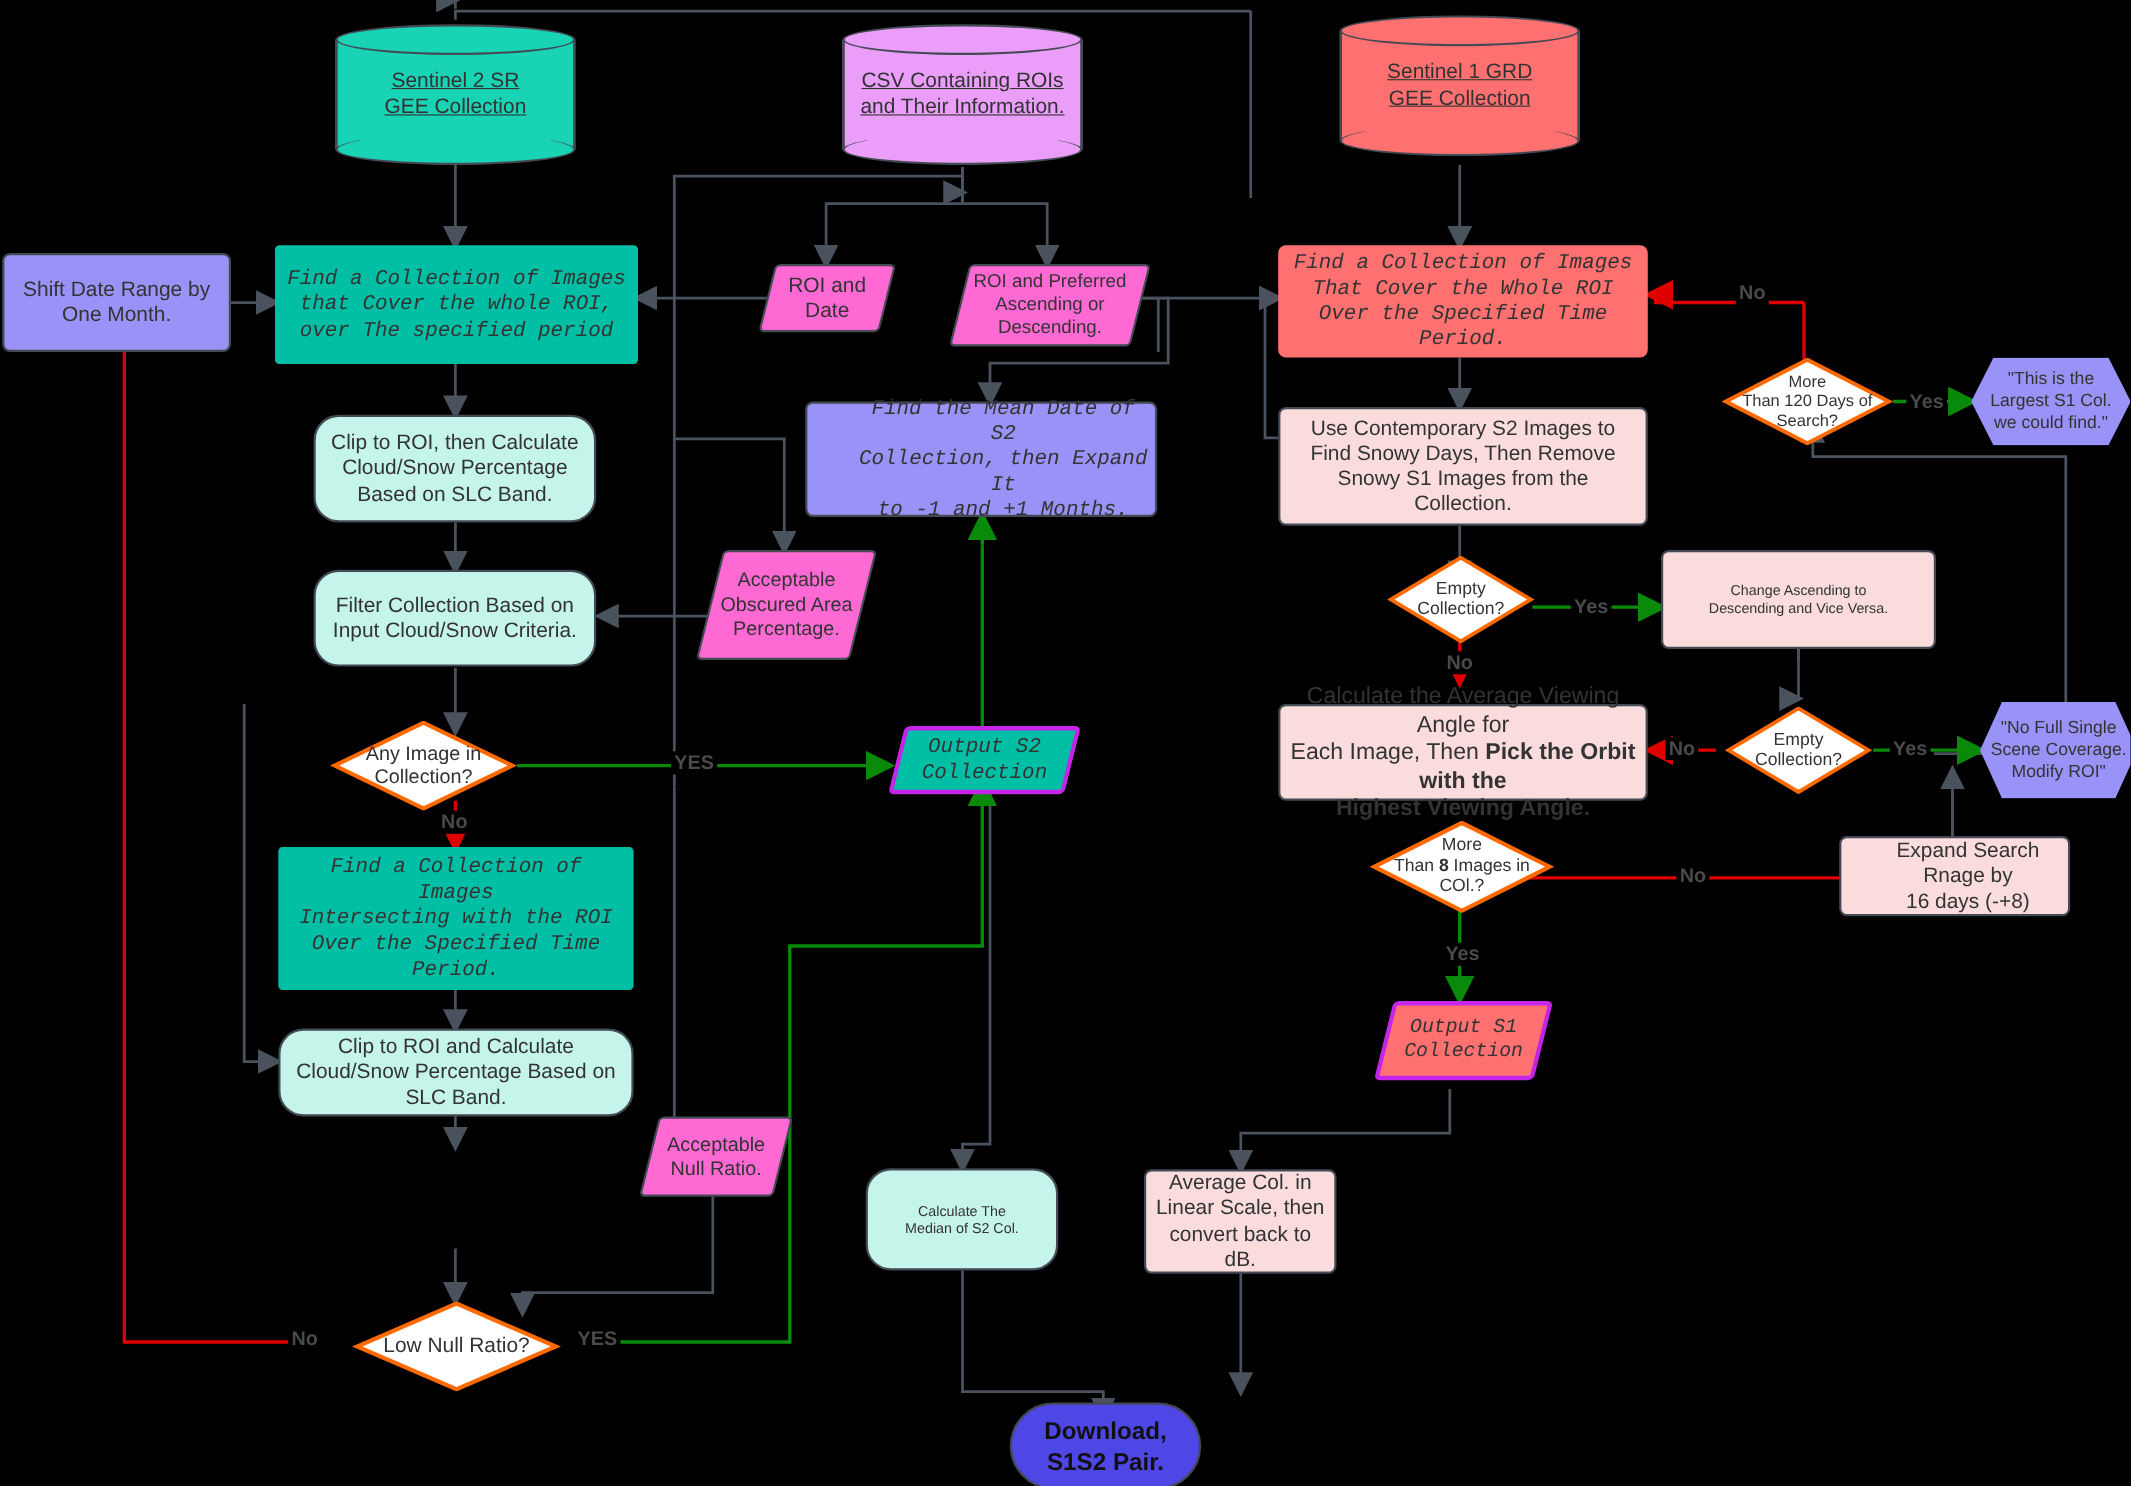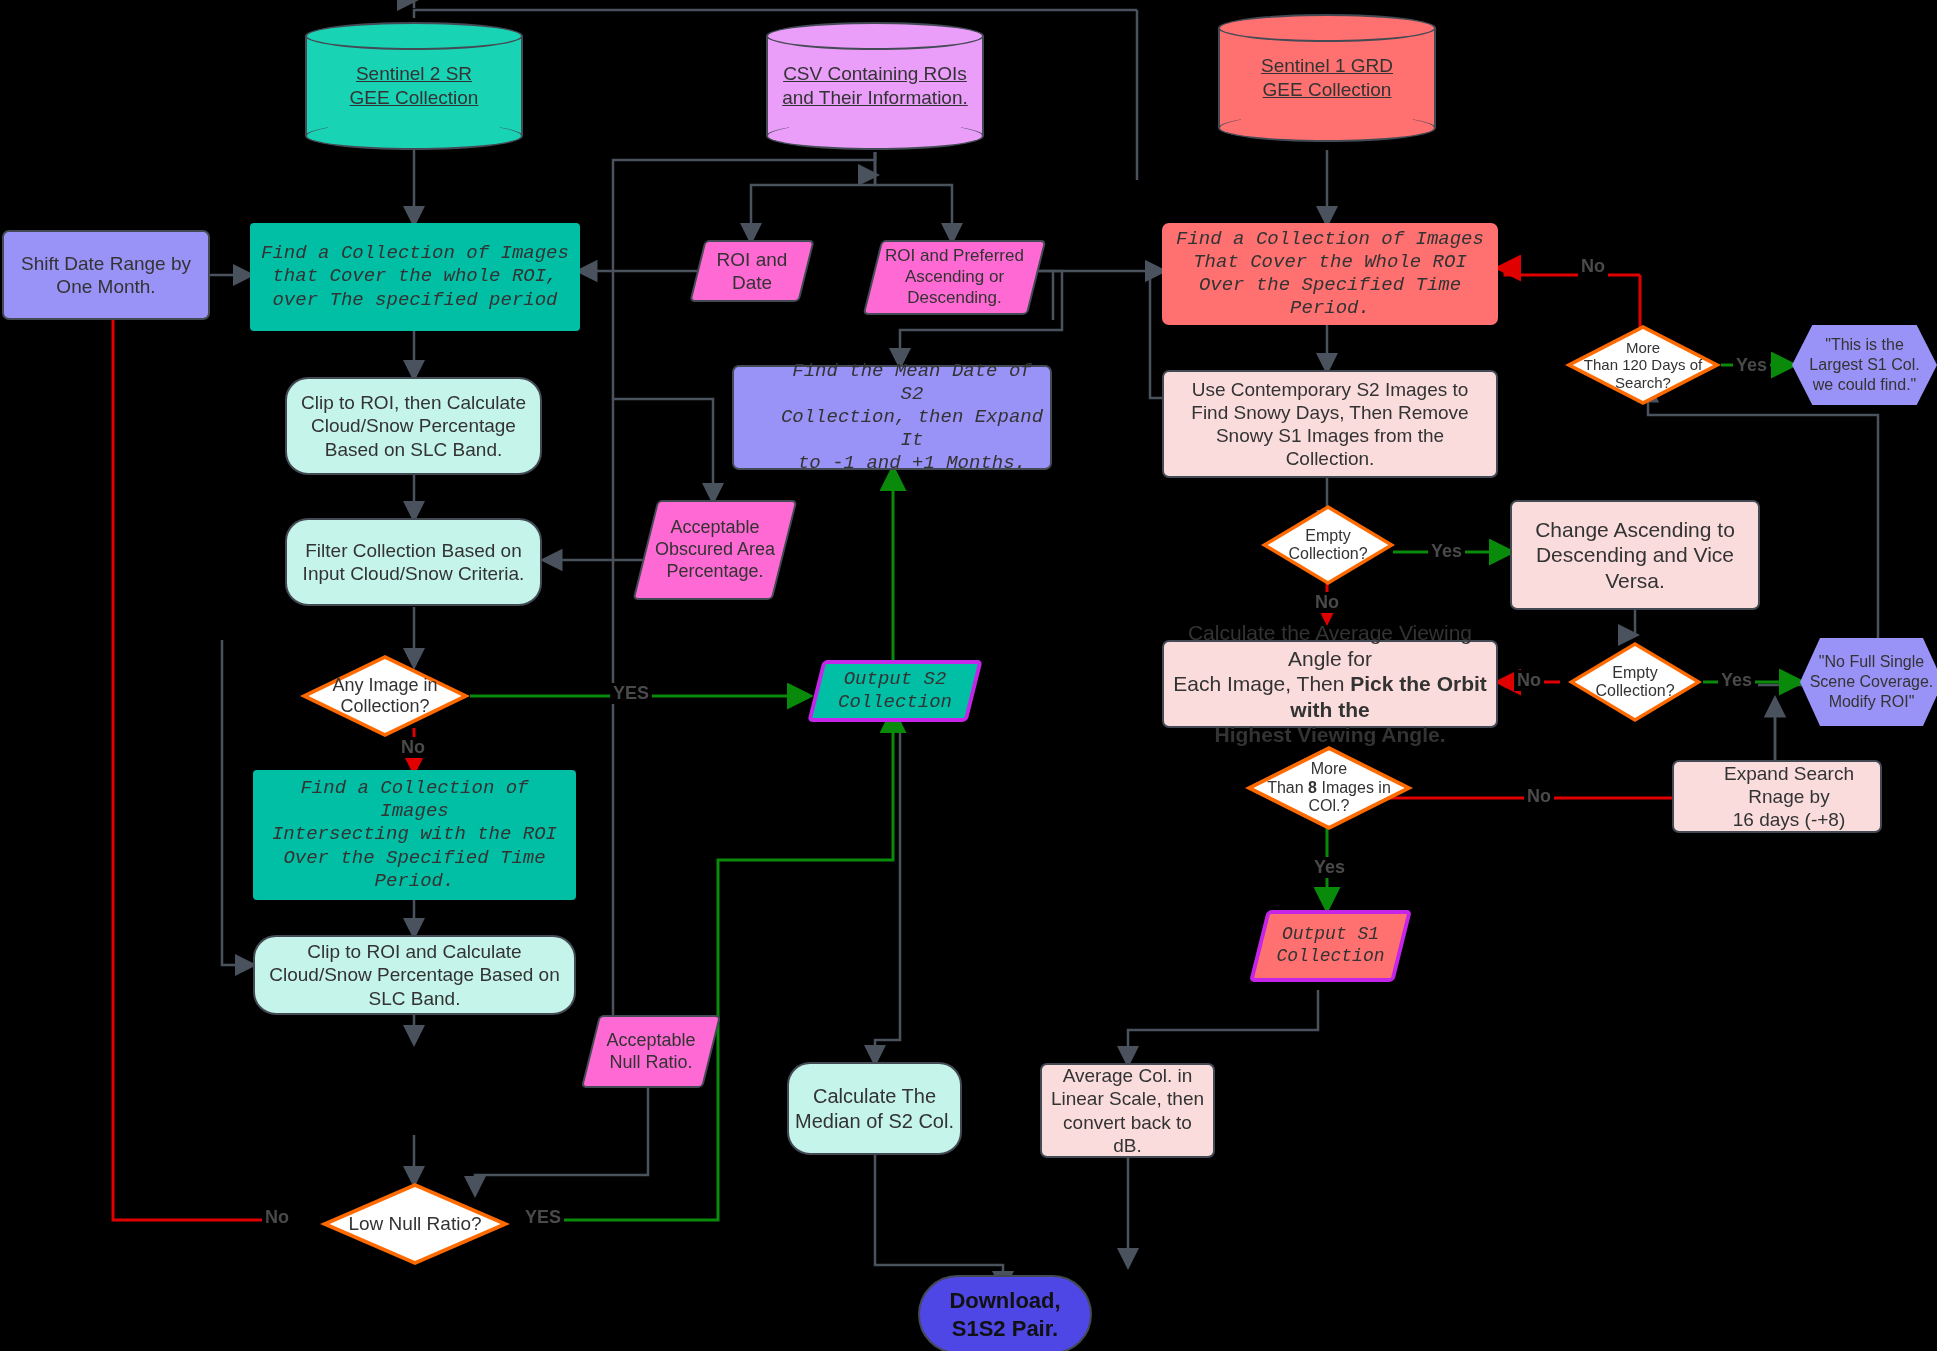--- a/index.html
+++ b/index.html
@@ -288,21 +288,21 @@
   </div>
 
   <div class="diamond" style="left:1261px;top:505px;width:134px;height:80px;">
     <div class="shapeb"></div>
     <div class="shape" style="transform:scale(0.90);"></div>
     <div class="lbl" style="font-size:16px;">
         <span class="txt">Empty<br>Collection?</span>
       </div>
   </div>
 
-  <div class="node rect pinkpale" style="left:1510px;top:500px;width:250px;height:110px;font-size:21px;justify-content:flex-end;">
+  <div class="node rect pinkpale" style="left:1510px;top:500px;width:250px;height:90px;font-size:13px;justify-content:flex-end;">
     <span class="txt">Change Ascending to<br>Descending and Vice Versa.</span>
   </div>
 
   <div class="diamond" style="left:300px;top:655px;width:170px;height:82px;">
     <div class="shapeb"></div>
     <div class="shape" style="transform:scale(0.90);"></div>
     <div class="lbl" style="font-size:18px;">
         <span class="txt">Any Image in<br>Collection?</span>
       </div>
   </div>
@@ -361,21 +361,21 @@
   </div>
 
 
   <div class="para p-pink" style="left:590px;top:1015px;width:122px;height:73px;font-size:18px;">
     <div class="skew"></div>
     <div class="lbl">
         <span class="txt">Acceptable<br>Null Ratio.</span>
       </div>
   </div>
 
-  <div class="node rect mint" style="left:787px;top:1062px;width:175px;height:93px;font-size:20px;">
+  <div class="node rect mint" style="left:787px;top:1062px;width:175px;height:93px;font-size:13px;">
     <span class="txt">Calculate The<br>Median of S2 Col.</span>
   </div>
 
   <div class="node rect pinkpale" style="left:1040px;top:1063px;width:175px;height:95px;font-size:19px;">
     <span class="txt">Average Col. in<br>Linear Scale, then<br>convert back to<br>dB.</span>
   </div>
 
   <div class="diamond" style="left:320px;top:1183px;width:190px;height:82px;">
     <div class="shapeb"></div>
     <div class="shape" style="transform:scale(0.90);"></div>

